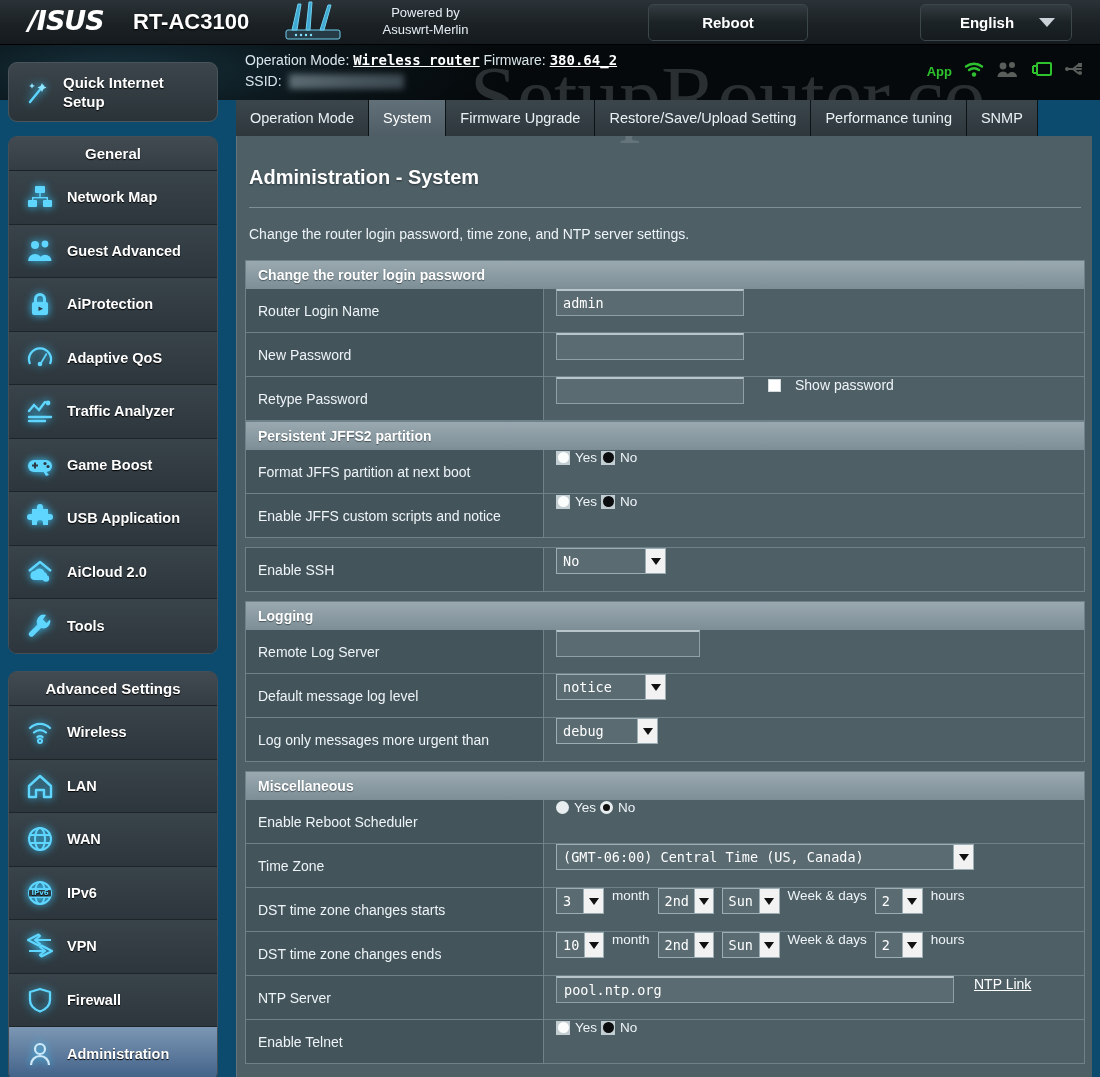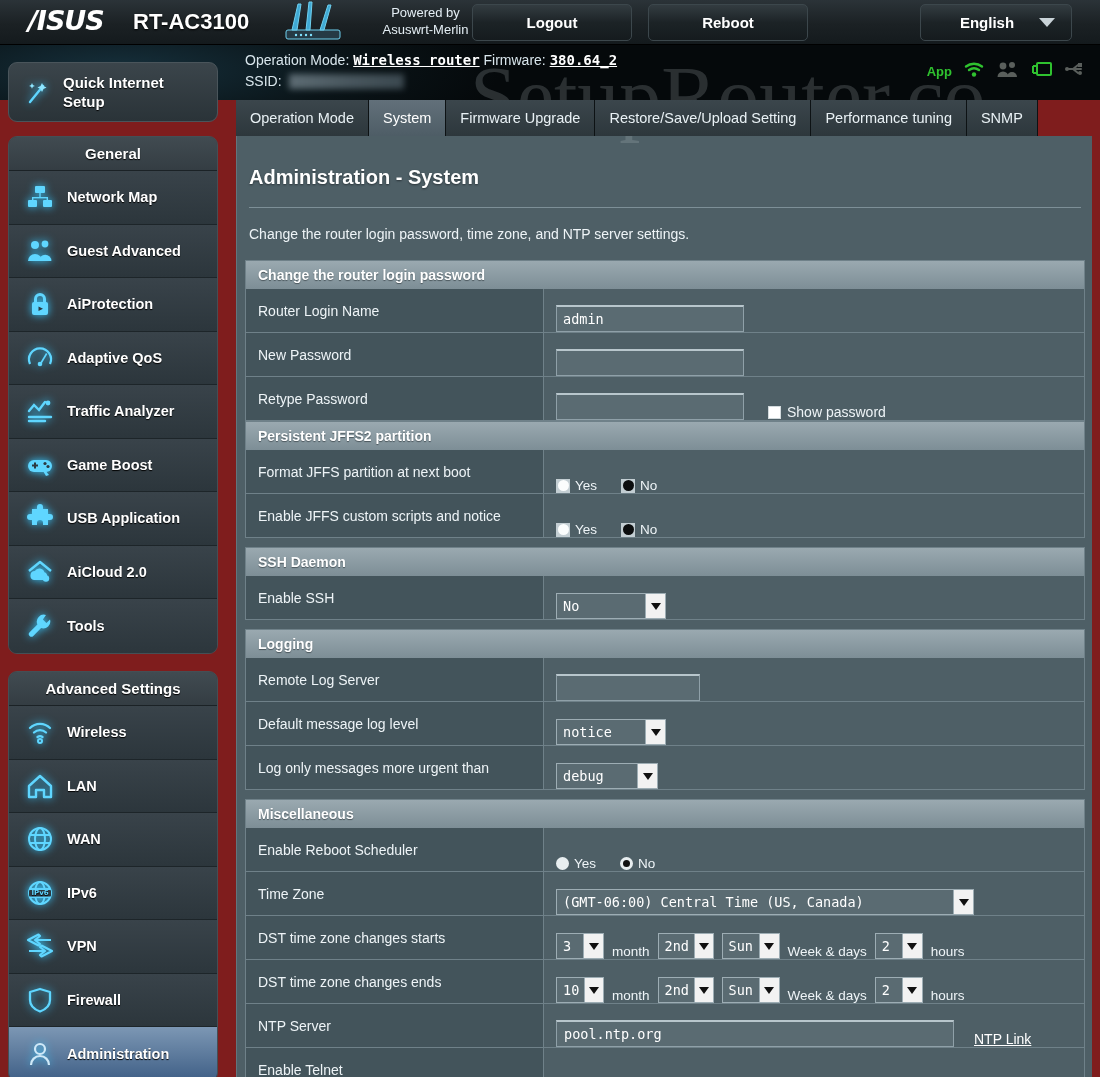--- a/index.html
+++ b/index.html
@@ -2,21 +2,21 @@
 <html><head>
 <meta charset="utf-8">
 <style>
   * { box-sizing: border-box; margin: 0; padding: 0; }
   html, body {
     width: 1100px; height: 1077px;
     background: #000;
     font-family: "Liberation Sans", sans-serif;
     overflow: hidden;
   }
-  #page { position: relative; width: 1100px; height: 1077px; background:#7f1d1d; }
+  #page { position: relative; width: 1100px; height: 1077px; background:#0c4a6e; }
 
   
   .topbar {
     position: absolute; left:0; top:0; width:1100px; height:45px;
     background: linear-gradient(180deg,#2b3338 0%, #1b2124 55%, #141a1d 100%);
     border-bottom: 1px solid #000;
   }
   .asus-logo {
     position:absolute; left:28px; top:6px; width:95px; height:30px;
     color:#fff; font-weight:bold; font-size:27px; font-style:italic;
@@ -165,21 +165,21 @@
     display:flex; min-height:44px; align-items:stretch;
     border-bottom:1px solid #6f8189;
     background:#4e5f66;
   }
   .row:last-child { border-bottom:1px solid #6f8189; }
   .row .lab {
     width:298px; flex:0 0 298px; display:flex; align-items:center;
     padding-left:12px; color:#eef4f7; font-size:14px;
     background:#43545b; border-right:1px solid #6f8189;
   }
-  .row .val { flex:1; display:flex; align-items:flex-end; padding-left:12px; gap:8px;}
+  .row .val { flex:1; display:flex; align-items:flex-start; padding-left:12px; gap:8px;}
 
   .txt-input {
     height:27px; background:#5a6b72; border:1px solid #8fa0a8;
     border-top:2px solid #b8c6cc;
     color:#fff; font-family:"DejaVu Sans Mono", monospace; font-size:13.5px;
     padding:0 6px; outline:none;
   }
   .txt-input::placeholder { color:#b9c6cb; }
 
   .sel {
@@ -191,34 +191,34 @@
   .sel .sel-arrow {
     width:20px; height:24px; margin-left:auto;
     background:#f2f2f2; display:flex; align-items:center; justify-content:center;
     border-left:1px solid #9dadb4;
   }
   .sel .sel-arrow i {
     width:0;height:0;border-left:5px solid transparent;border-right:5px solid transparent;
     border-top:7px solid #111; display:block;
   }
 
-  .radio-grp { display:flex; align-items:center; gap:24px; color:#eef4f7; font-size:13.5px;}
+  .radio-grp { display:flex; align-items:center; gap:4px; color:#eef4f7; font-size:13.5px;}
   .radio-grp span.itm { display:flex; align-items:center; gap:5px; cursor:pointer;}
   .rsq {
     width:14px;height:14px;border:1px solid #c3ced3;background:#c3ced3;
     display:flex;align-items:center;justify-content:center;
   }
   .rsq i { width:11px;height:11px;border-radius:50%; background:#fbfdfd; display:block;}
   .rsq.on i { background:#0b0d0e; }
   .rcirc { width:13px;height:13px;border-radius:50%;background:#e8eef0;display:flex;align-items:center;justify-content:center;}
   .rcirc.on { background:#e8eef0; }
   .rcirc.on i { width:7px;height:7px;border-radius:50%;background:#111;display:block;}
 
   .chk { width:13px;height:13px;background:#fff;border:1px solid #d2dadd; display:inline-block;}
-  .chk-wrap { display:flex; align-items:center; gap:6px; color:#eef4f7; font-size:14px; cursor:pointer;}
+  .chk-wrap { display:flex; align-items:center; gap:14px; color:#eef4f7; font-size:14px; cursor:pointer;}
 
   .inline-lbl { color:#eef4f7; font-size:13.5px; }
   .ntp-link { color:#fff; font-size:14px; text-decoration:underline; cursor:pointer; margin-left:12px;}
 </style>
 </head>
 <body>
 
 <div id="page">
 
   <div class="topbar">
@@ -240,21 +240,20 @@
             <circle cx="49" cy="35" r="1.2"></circle>
         </g>
       </svg>
     </div>
 
     <div class="powered-by">
       <div>Powered by</div>
       <div>Asuswrt-Merlin</div>
     </div>
 
-    <div class="hdr-btn" id="logout-btn">Logout</div>
     <div class="hdr-btn" id="reboot-btn">Reboot</div>
 
     <div id="lang-select">
       <div class="lbl">English</div>
       <div class="caret-down"></div>
     </div>
   </div>
 
   <div class="infostrip">
     <div class="bg-tex"></div>
@@ -621,21 +620,20 @@
               <span>No</span>
             </span>
           </span>
         </div>
       </div>
     </div>
 
     <div class="sect-gap"></div>
 
     <div class="sect">
-      <div class="sect-head">SSH Daemon</div>
       <div class="row">
         <div class="lab">Enable SSH</div>
         <div class="val">
           <div class="sel" style="width:110px">
             <span class="sel-txt">No</span>
             <span class="sel-arrow">
                   <i></i>
                 </span>
           </div>
         </div>

